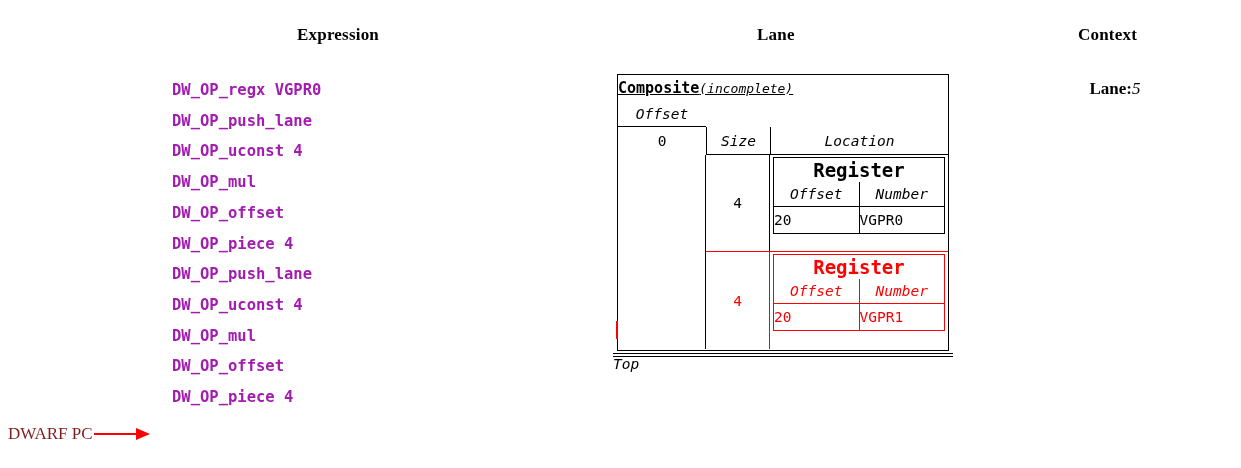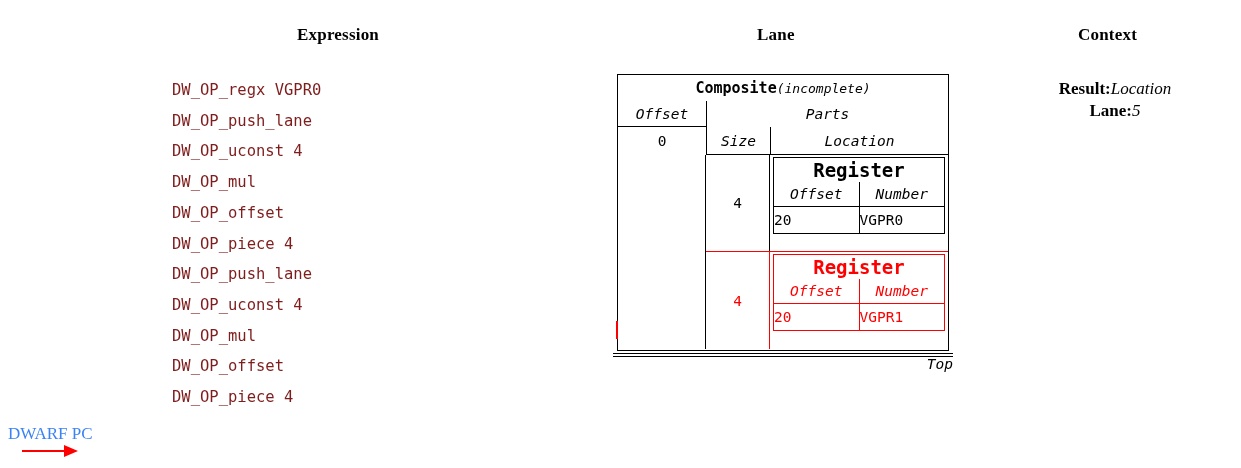--- a/index.html
+++ b/index.html
@@ -6,37 +6,37 @@
   body{width:1241px;height:468px;position:relative;overflow:hidden;
        font-family:"Liberation Serif",serif;color:#000;}
   .col-head{position:absolute;font-family:"Liberation Serif",serif;font-weight:bold;
             font-size:17px;letter-spacing:0.2px;white-space:nowrap;}
   #head-expression{left:297px;top:25px;}
   #head-stack{left:757px;top:25px;}
   #head-context{left:1078px;top:25px;}
 
   
   #expression-list{position:absolute;left:172px;top:75px;
-      font-family:"DejaVu Sans Mono",monospace;font-size:15.5px;line-height:30.7px;color:#7f1d1d;}
+      font-family:"DejaVu Sans Mono",monospace;font-size:15.5px;line-height:30.7px;color:#a21caf;font-weight:bold;}
   #expression-list div{white-space:pre;}
 
   
-  #dwarf-pc{position:absolute;left:8px;top:424px;color:#3b82f6;
+  #dwarf-pc{position:absolute;left:8px;top:424px;color:#7f1d1d;
       font-family:"Liberation Serif",serif;font-size:17px;white-space:nowrap;
-      display:flex;align-items:center;flex-direction:column;}
+      display:flex;align-items:center;}
   #dwarf-pc .arrow-wrap{display:inline-block;position:relative;width:58px;height:14px;margin-left:1px;}
   #dwarf-pc .arrow-line{position:absolute;left:0;top:6px;width:45px;height:2px;background:#ff0000;}
   #dwarf-pc .arrow-head{position:absolute;left:42px;top:1px;width:0;height:0;
       border-top:6px solid transparent;border-bottom:6px solid transparent;border-left:14px solid #ff0000;}
 
   
   #stack-table{position:absolute;left:617px;top:74px;width:332px;height:277px;
       box-sizing:border-box;border:1.6px solid #000;
       font-family:"DejaVu Sans Mono",monospace;font-size:14.5px;}
-  .tbl-title{height:26px;line-height:26px;text-align:center;white-space:nowrap;}
+  .tbl-title{height:26px;line-height:26px;text-align:left;white-space:nowrap;text-decoration:underline;}
   .tbl-title b{font-weight:bold;font-size:15px;}
   .tbl-title i{font-style:italic;font-size:13px;}
 
   .row-flex{display:flex;}
   .col-offset{width:88px;box-sizing:border-box;}
   .col-parts{flex:1;box-sizing:border-box;}
 
   .cell{box-sizing:border-box;text-align:center;}
   .ital{font-style:italic;}
 
@@ -68,21 +68,21 @@
   .part-red{color:#ff0000;border-top:1.6px solid #ff0000;}
   .part-red .part-size{border-right:1.6px solid #ff0000;}
   .part-red .reg-box{border-color:#ff0000;}
   .part-red .reg-sub{border-bottom-color:#ff0000;}
   .part-red .reg-sub div:first-child{border-right-color:#ff0000;}
   .part-red .reg-vals div:first-child{border-right-color:#ff0000;}
   .part-black .part-size{border-right:1.6px solid #000;}
 
   #stack-bottom-rule{position:absolute;left:613px;top:353px;width:340px;height:0;
       border-top:1.6px solid #000;border-bottom:1.6px solid #000;height:2px;}
-  #stack-top-label{position:absolute;left:613px;top:356px;width:340px;text-align:right;
+  #stack-top-label{position:absolute;left:613px;top:356px;width:340px;text-align:left;
       font-family:"DejaVu Sans Mono",monospace;font-size:14.5px;font-style:italic;}
 
   
   #context-block{position:absolute;left:1000px;top:78px;width:230px;text-align:center;
       font-family:"Liberation Serif",serif;font-size:17px;line-height:22px;}
   #context-block .k{font-weight:bold;}
   #context-block .v{font-style:italic;}
 </style>
 </head>
 <body>
@@ -114,21 +114,20 @@
 </div>
 
 <div id="stack-table">
 
   <div class="tbl-title">
     <b>Composite</b><i>(incomplete)</i>
   </div>
 
   <div class="row-flex">
     <div class="cell col-offset ital" id="offset-head">Offset</div>
-    <div class="cell col-parts ital" id="parts-head">Parts</div>
   </div>
 
   <div class="row-flex">
     <div class="cell col-offset" id="offset-value">0</div>
     <div class="cell ital" id="size-head">Size</div>
     <div class="cell ital" id="location-head">Location</div>
   </div>
 
   <div class="row-flex" style="height:194px;">
     <div id="offset-body">
@@ -172,18 +171,15 @@
 
     </div>
   </div>
 </div>
 
 <div id="stack-bottom-rule"></div>
 <div id="stack-top-label">Top</div>
 
 <div id="context-block">
   <div>
-    <span class="k">Result:</span><span class="v">Location</span>
-  </div>
-  <div>
     <span class="k">Lane:</span><span class="v">5</span>
   </div>
 </div>
 
 </body></html>

